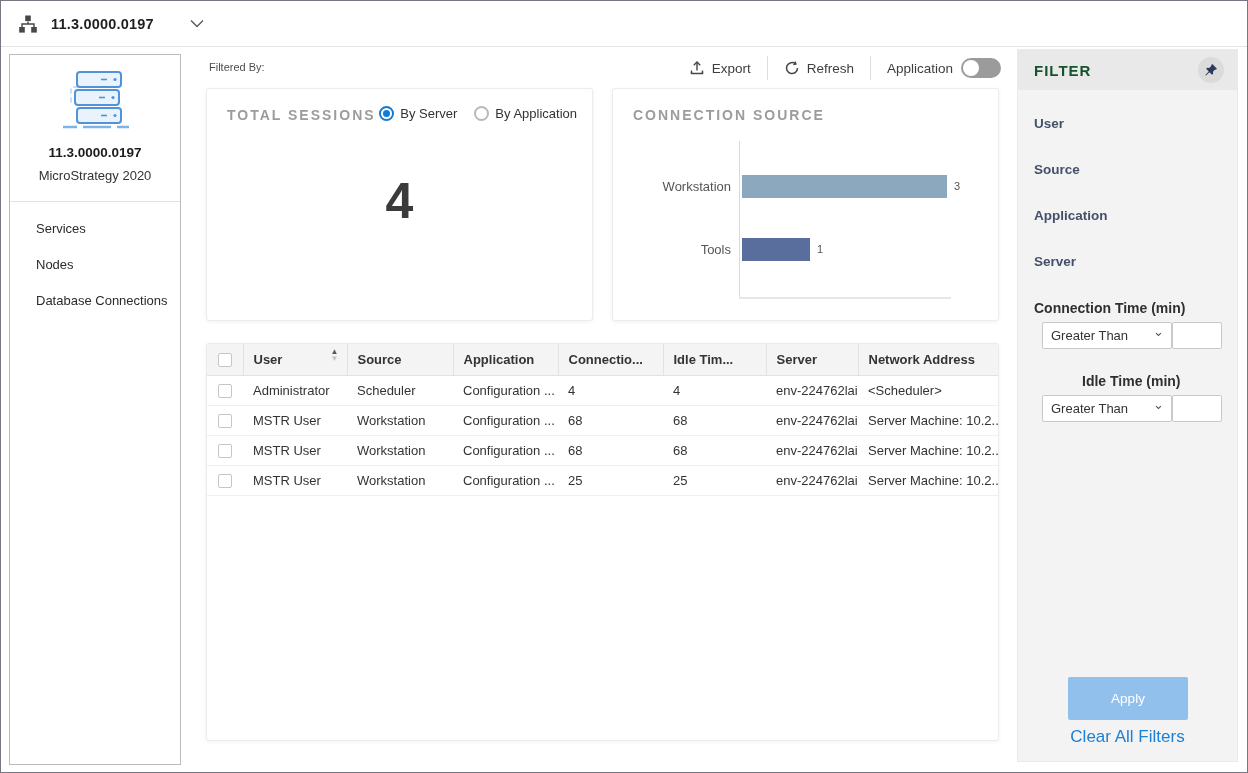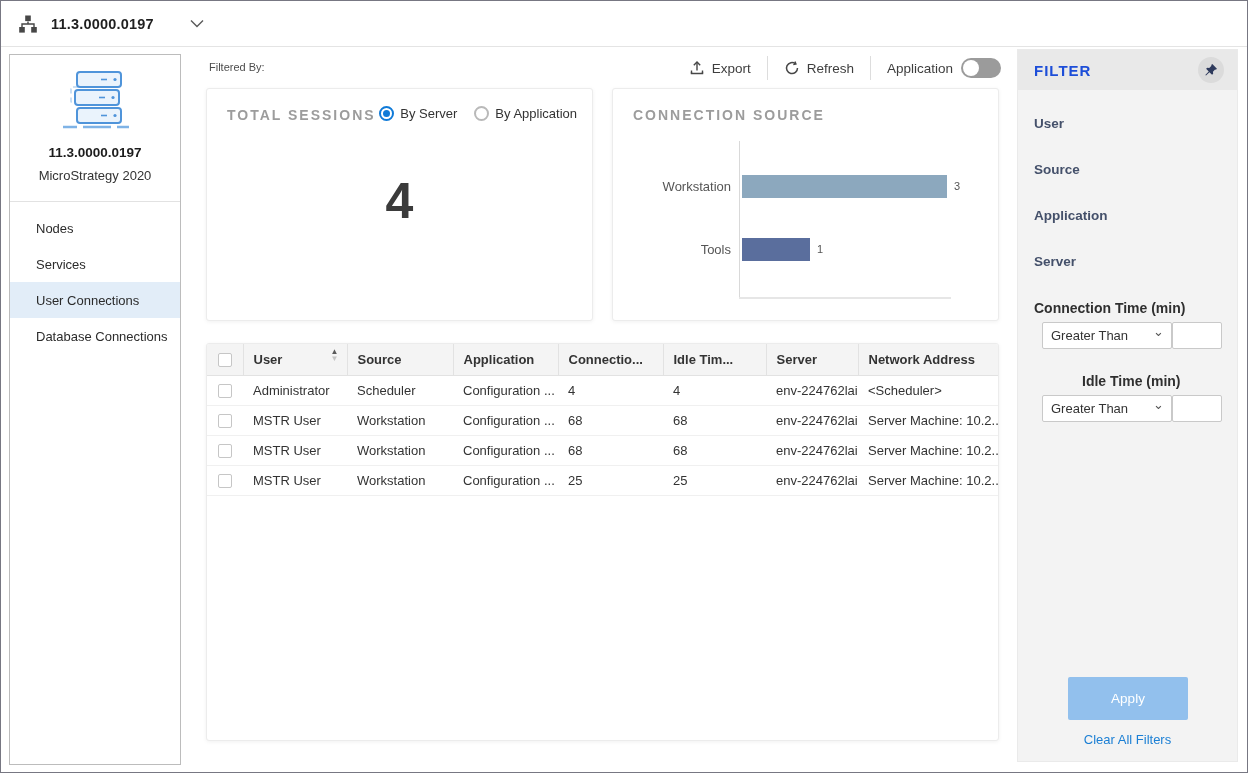--- a/index.html
+++ b/index.html
@@ -65,31 +65,31 @@
   tbody td { height:30px; font-size:13px; color:#333; padding-left:10px; border-bottom:1px solid #f0f0f0; white-space:nowrap; overflow:hidden; }
   .cb { display:inline-block; width:14px; height:14px; border:1px solid #c6c6c6; border-radius:2px; background:#fff; vertical-align:middle; cursor:pointer; }
   th.cb-col, td.cb-col { text-align:center; padding-left:0; }
   .sort { position:absolute; right:8px; top:4px; display:flex; flex-direction:column; line-height:7px; font-size:8px; }
   .sort .up { color:#5a5a5a; }
   .sort .down { color:#c4c4c4; }
 
   
   .filter-panel { position:absolute; right:9px; top:48px; width:221px; bottom:10px; background:#f3f3f3; border:1px solid #eaeaea; }
   .filter-header { height:40px; background:#e9e9e9; display:flex; align-items:center; justify-content:space-between; padding:0 13px 0 16px; }
-  .filter-title { font-size:15px; font-weight:bold; color:#1d4ed8; letter-spacing:1px; }
+  .filter-title { font-size:15px; font-weight:bold; color:#14532d; letter-spacing:1px; }
   .pin-btn { width:26px; height:26px; border-radius:50%; background:#dbdbdb; display:flex; align-items:center; justify-content:center; cursor:pointer; }
   .f-item { position:absolute; left:16px; font-size:13.5px; font-weight:600; color:#44506a; cursor:pointer; }
   .f-label { position:absolute; left:16px; font-size:14px; font-weight:bold; color:#2f2f2f; }
   .f-row { position:absolute; left:24px; right:14px; display:flex; }
   .select-wrap { position:relative; width:130px; }
   select { appearance:none; -webkit-appearance:none; width:130px; height:27px; border:1px solid #c9c9c9; border-radius:2px; background:#fff; font-family:"Liberation Sans",sans-serif; font-size:13px; color:#333; padding-left:8px; }
   .select-wrap::after { content:"⌄"; position:absolute; right:8px; top:2px; font-size:13px; color:#555; pointer-events:none; }
   .f-input { width:50px; height:27px; border:1px solid #c9c9c9; border-radius:2px; background:#fff; font-size:13px; padding:0 6px; }
   .apply-btn { position:absolute; left:50px; bottom:41px; width:120px; height:43px; background:#92c0ed; border:none; border-radius:2px; color:#fff; font-size:13.5px; font-family:"Liberation Sans",sans-serif; cursor:pointer; }
-  .clear-link { position:absolute; left:0; right:0; bottom:14px; text-align:center; font-size:13px; color:#1b7fd4; cursor:pointer; }
+  .clear-link { position:absolute; left:0; right:0; bottom:14px; text-align:center; font-size:17px; color:#1b7fd4; cursor:pointer; }
 
   svg { display:block; }
 </style>
 </head>
 <body>
 
 <div class="window">
 
   <div class="topbar">
     <span>
@@ -123,23 +123,22 @@
           <line x1="48" y1="48.5" x2="57" y2="48.5" stroke="#4f94da" stroke-width="1.6" stroke-dasharray="6 3"></line>
           <circle cx="62" cy="48.5" r="1.6" fill="#4f94da"></circle>
           <line x1="10" y1="60" x2="76" y2="60" stroke="#7fb3e6" stroke-width="2.4" stroke-dasharray="14 6 28 6"></line>
         </svg>
       </div>
       <div class="title">11.3.0000.0197</div>
       <div class="subtitle">MicroStrategy 2020</div>
       <div class="profile-divider"></div>
     </div>
     <nav class="nav" id="side-nav">
+      <div class="nav-item">Services</div>
       <div class="nav-item">Nodes</div>
-      <div class="nav-item">Services</div>
-      <div class="nav-item selected">User Connections</div>
       <div class="nav-item">Database Connections</div>
     </nav>
   </aside>
 
   <div class="filtered-by">Filtered By:</div>
   <div class="toolbar">
     <div class="tool-btn">
       <span>
         <svg width="16" height="16" viewBox="0 0 16 16" fill="none" stroke="#474747" stroke-width="1.4">
           <path d="M8 10.5V2.5"></path>

